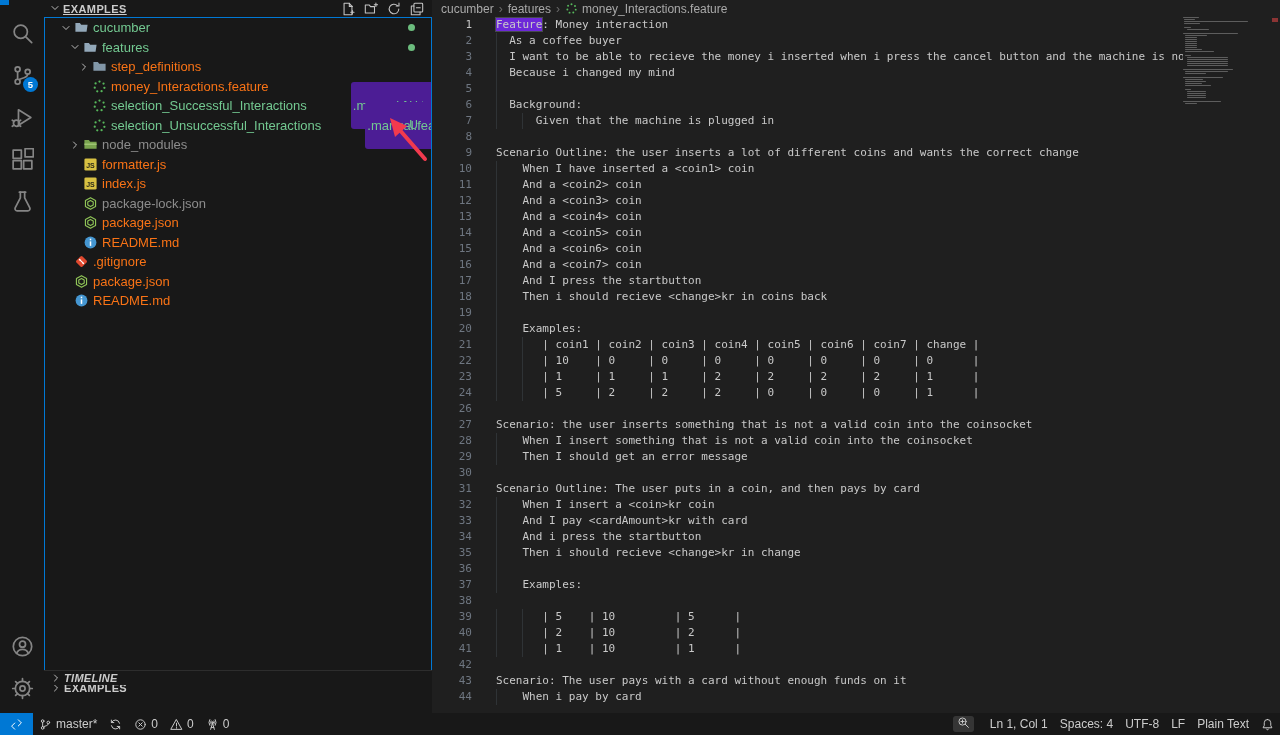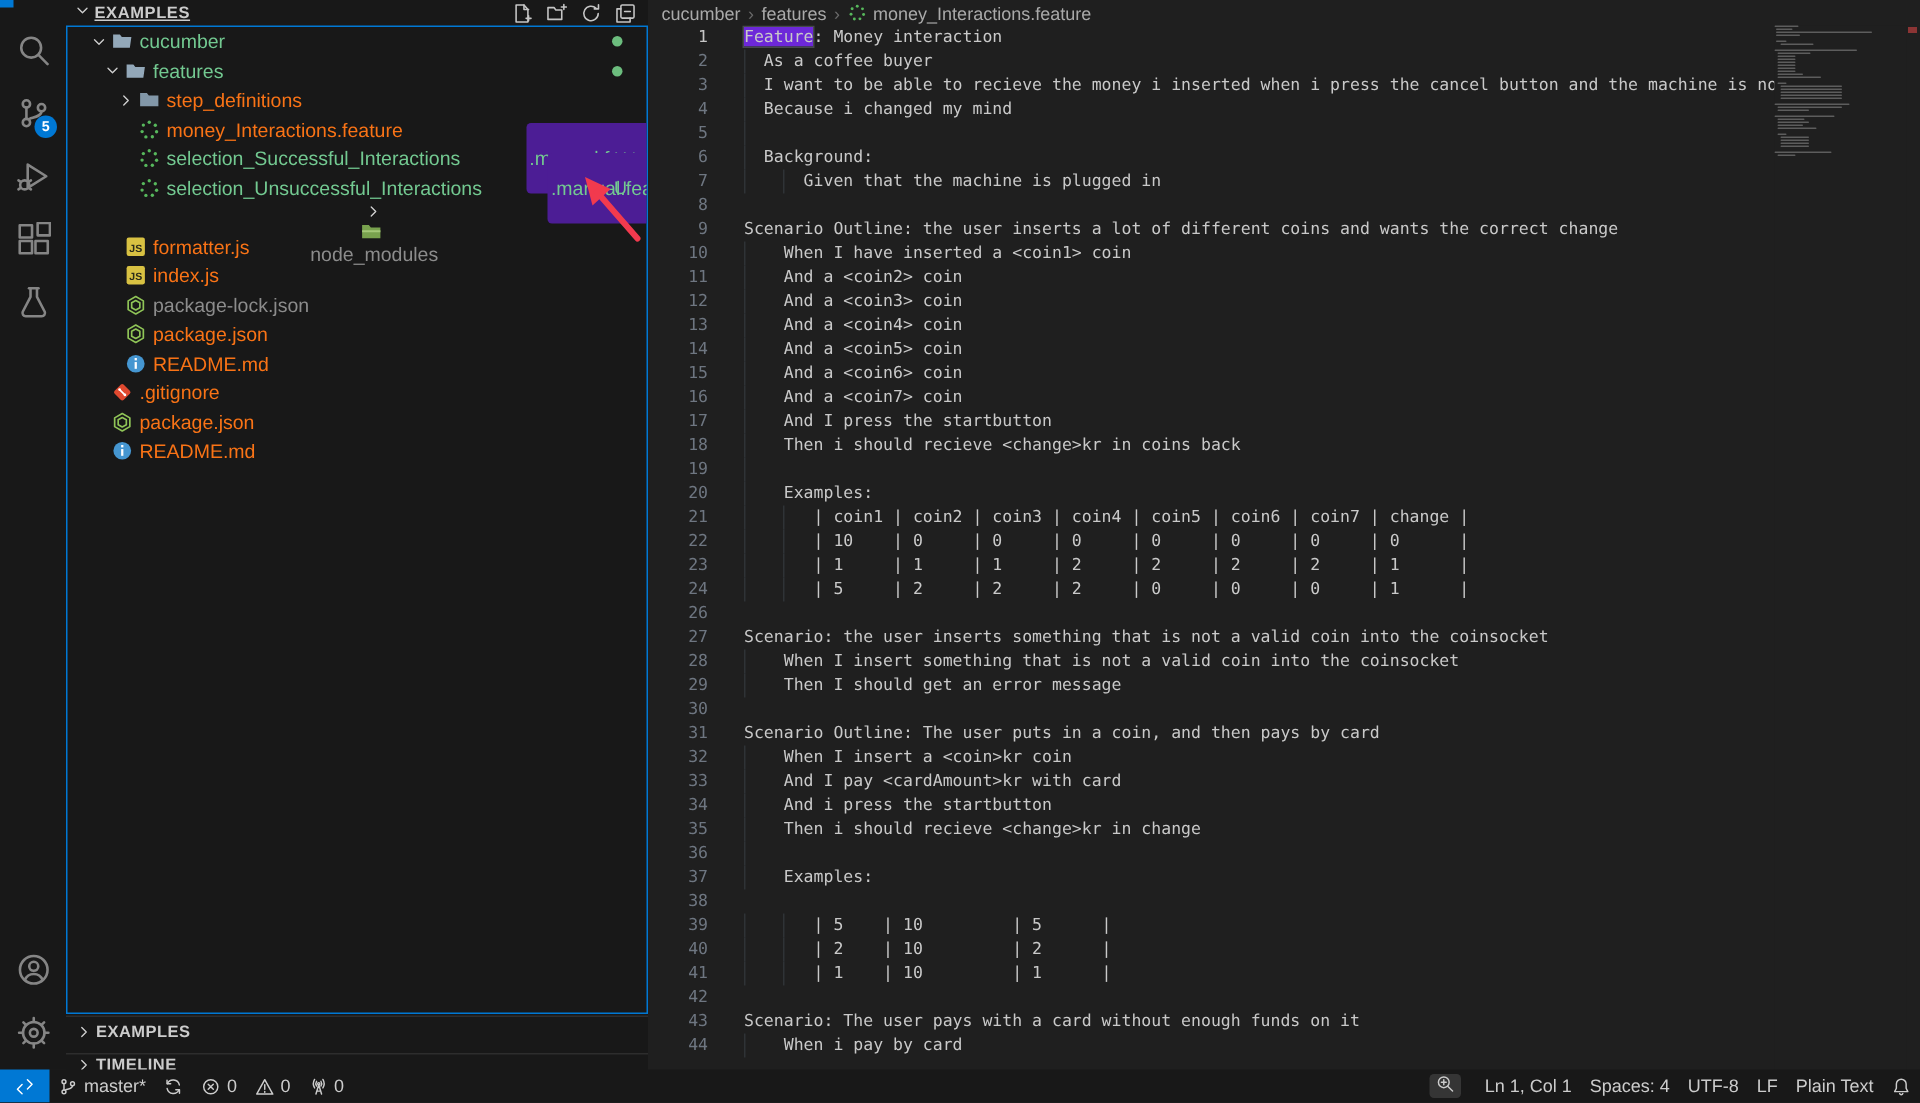--- a/index.html
+++ b/index.html
@@ -34,21 +34,21 @@
   .row .lbl { margin-left:2px; }
   .row.c-green, .row.c-green .lbl { color:#73c991; }
   .row.c-muted, .row.c-muted .lbl { color:#8c8c8c; }
   .hlpart { background:#4c1d95; border-radius:3px; padding:16px 2px;margin-left:44px; }
   .ubadge { position:absolute; right:13px; color:#73c991; font-size:12px; }
   .dot { position:absolute; right:16px; width:7px; height:7px; border-radius:50%; background:#6cbd7e; }
   .sb-section { position:absolute; left:0; right:0; height:20px; border-top:1px solid #2d2d2d;
                 display:flex; align-items:center; color:#cccccc; font-size:11px; font-weight:bold;
                 letter-spacing:.3px; padding-left:4px; cursor:pointer; background:#181818; }
   .sb-section .twistie { width:16px; display:flex; justify-content:center; }
-  #section-0 { top:677px; } #section-1 { top:702px; height:15px; }
+  #section-0 { top:677px; } #section-1 { top:670px; height:15px;font-style:italic; }
 
   
   .editor { position:absolute; left:432px; top:0; right:0; bottom:22px; background:#1f1f1f; }
   .breadcrumb { height:17px; display:flex; align-items:center; padding-left:9px; color:#a9a9a9;
                 font-size:12px; gap:3px; }
   .bc-sep { color:#6a6a6a; font-size:12px; padding:0 2px; }
   .bc-item { cursor:pointer; display:flex; align-items:center; gap:4px; }
   .code { position:absolute; top:17px; left:0; right:97px; bottom:0; overflow:hidden; }
   .cl { height:16px; display:flex; }
   .cl .num { width:40px; flex:none; text-align:right; color:#6e7681;
@@ -282,21 +282,21 @@
                 <circle cx="10.2" cy="13" r="1.2"></circle>
                 <circle cx="5.6" cy="13.1" r="1.2"></circle>
                 <circle cx="2.9" cy="9.3" r="1.2"></circle>
                 <circle cx="3.8" cy="4.7" r="1.2"></circle>
               </g>
             </svg>
           </span>
           <span class="lbl">selection_Unsuccessful_Interactions<span class="hlpart">.manual.feature</span></span>
           <span class="ubadge">U</span>
         </div>
-        <div class="row c-muted" style="padding-left: 21px; flex-direction: column;">
+        <div class="row c-muted" style="padding-left: 21px;">
           <span class="twistie">
             <svg width="12" height="12" viewBox="0 0 16 16" fill="none" stroke="currentColor" stroke-width="1.2" stroke-linecap="round" stroke-linejoin="round">
               <path d="M6 4l4 4-4 4"></path>
             </svg>
           </span>
           <span class="ficon">
             <svg width="15" height="15" viewBox="0 0 16 16" fill="none" stroke="currentColor" stroke-width="1.2" stroke-linecap="round" stroke-linejoin="round">
               <path d="M1.5 3.2h4.8l1.4 1.8h6.8v7.6h-13z" fill="#79a24e" stroke="none"></path>
               <path d="M1.5 7h13v1.4h-13z" fill="#a4c878" stroke="none"></path>
             </svg>

